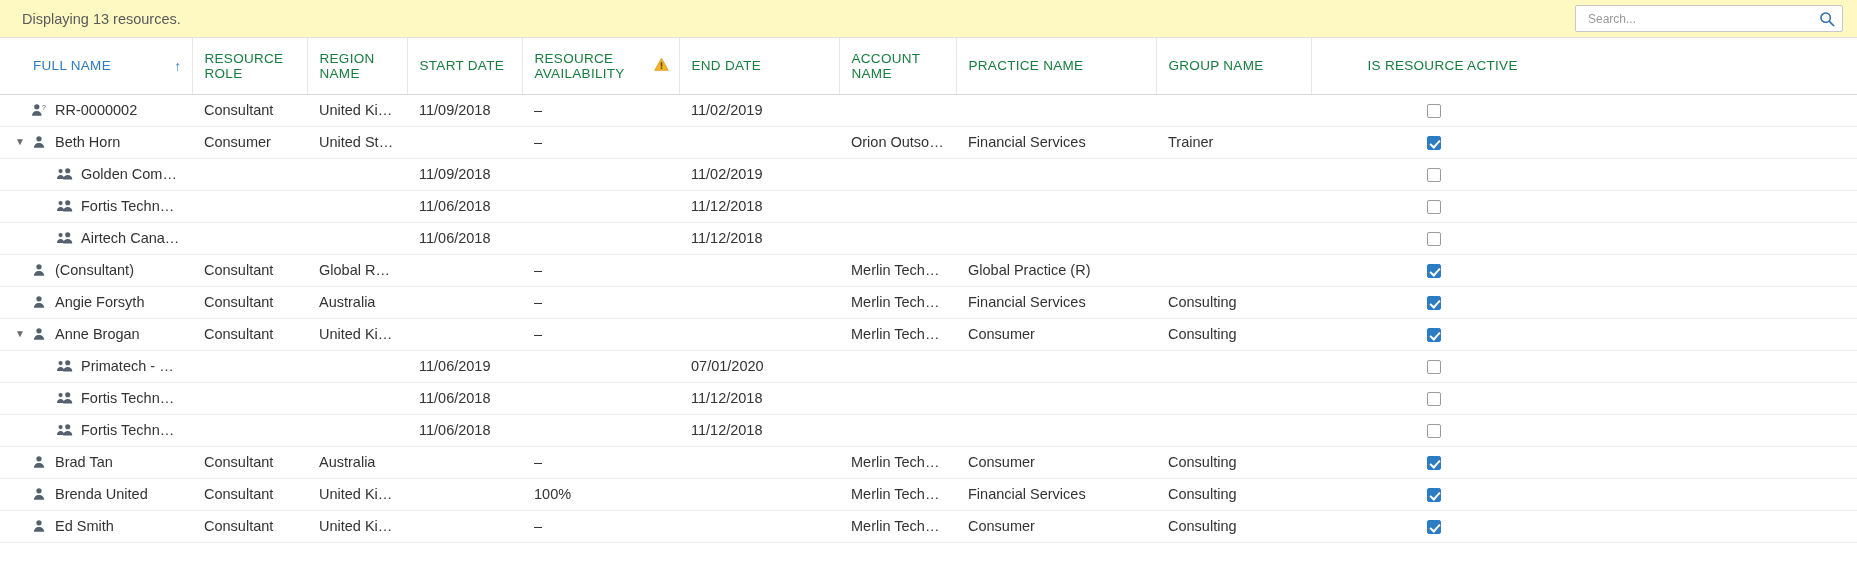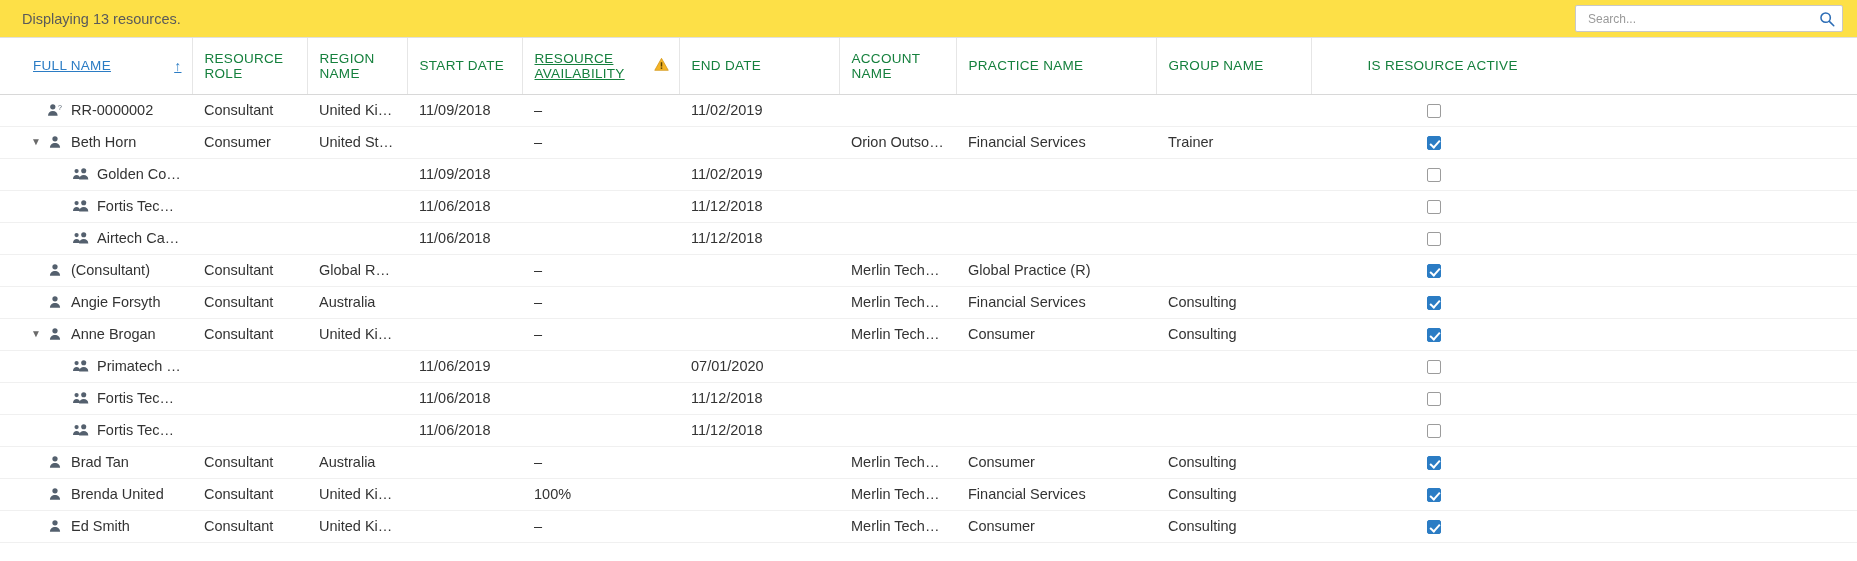--- a/index.html
+++ b/index.html
@@ -17,21 +17,21 @@
   }
 
   
   .topbar {
     height: 38px;
     border-bottom: 1px solid #e0e0e0;
     display: flex;
     align-items: center;
     justify-content: space-between;
     padding: 0 14px 0 22px;
-    background: #fde047;
+    background: #fef9c3;
   }
   .status-text {
     font-size: 14.5px;
     color: #5a5a5a;
   }
   .search-box {
     display: flex;
     align-items: center;
     width: 268px;
     height: 27px;
@@ -76,36 +76,36 @@
     text-transform: uppercase;
     text-align: left;
     padding: 0 10px 0 12px;
     background: #ffffff;
     position: relative;
   }
   table.grid thead th.first-col {
     color: #2b7cc4;
     padding-left: 33px;
   }
-  th .th-inner { display: flex; align-items: center; justify-content: space-between; text-decoration: underline; }
+  th .th-inner { display: flex; align-items: center; justify-content: space-between; }
   th .sort-arrow { color: #2b7cc4; font-size: 14px; margin-left: 6px; }
   th .warn-icon { margin-left: 6px; }
 
   table.grid tbody td {
     height: 32px;
     font-size: 14.5px;
     color: #333333;
     padding: 0 10px 0 12px;
     border-bottom: 1px solid #f0f0f0;
     white-space: nowrap;
     overflow: hidden;
     text-overflow: ellipsis;
     vertical-align: middle;
   }
-  tbody tr td:first-child { padding-left: 28px; }
+  tbody tr td:first-child { padding-left: 12px; }
 
   .name-cell { display: flex; align-items: center; }
   .name-cell.indent-1 { padding-left: 26px; }
   .twisty {
     width: 16px; flex: 0 0 16px;
     color: #6a6a6a;
     font-size: 10px;
     line-height: 1;
     display: inline-flex;
     align-items: center;

